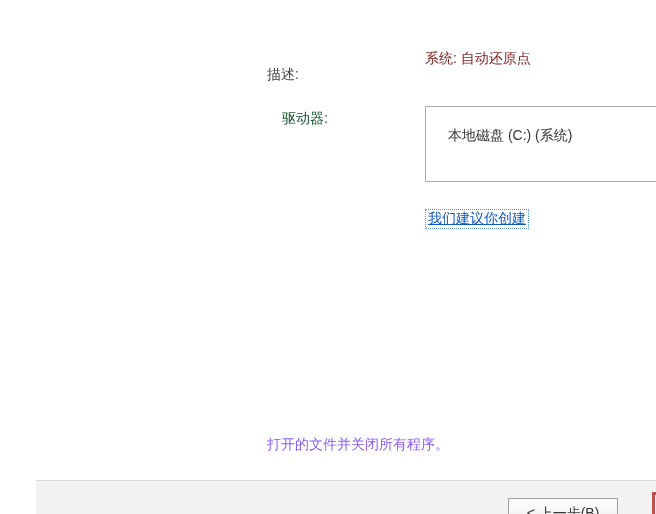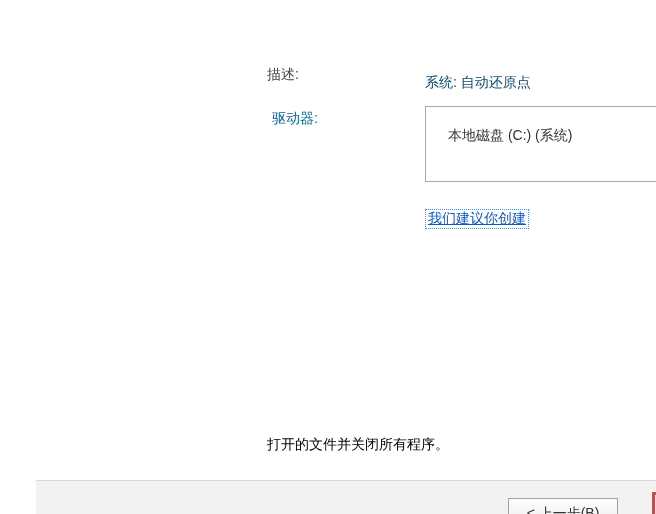--- a/index.html
+++ b/index.html
@@ -27,28 +27,28 @@
     }
     .label-desc {
       position: absolute;
       left: 219px;
       top: 18px;
       color: #444;
     }
     .value-desc {
       position: absolute;
       left: 377px;
-      top: 26px;
-      color: #0c4a6e;
+      top: 2px;
+      color: #7f1d1d;
     }
     .label-drive {
       position: absolute;
-      left: 224px;
+      left: 234px;
       top: 62px;
-      color: #0369a1;
+      color: #14532d;
     }
     .drive-box {
       position: absolute;
       left: 377px;
       top: 58px;
       width: 280px;
       height: 76px;
       border: 1px solid #aaa;
       background: #fff;
       padding: 8px 10px;
@@ -81,21 +81,21 @@
       right: 0;
       color: #333;
       white-space: nowrap;
       overflow: hidden;
     }
     .note2b {
       position: absolute;
       left: 219px;
       top: 388px;
       right: 0;
-      color: #000000;
+      color: #8b5cf6;
       white-space: nowrap;
       overflow: hidden;
     }
     .footer {
       position: absolute;
       left: 0;
       right: 0;
       top: 444px;
       height: 70px;
       background: #f2f2f2;

